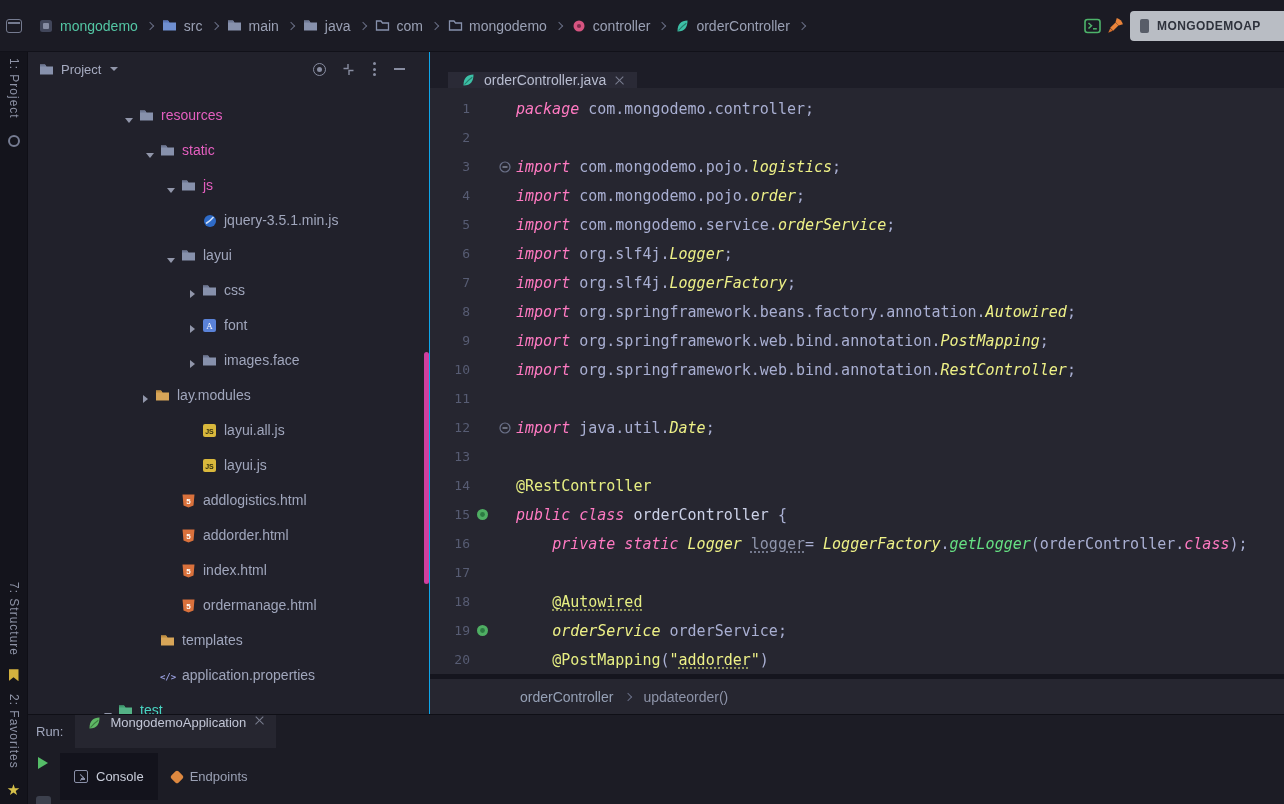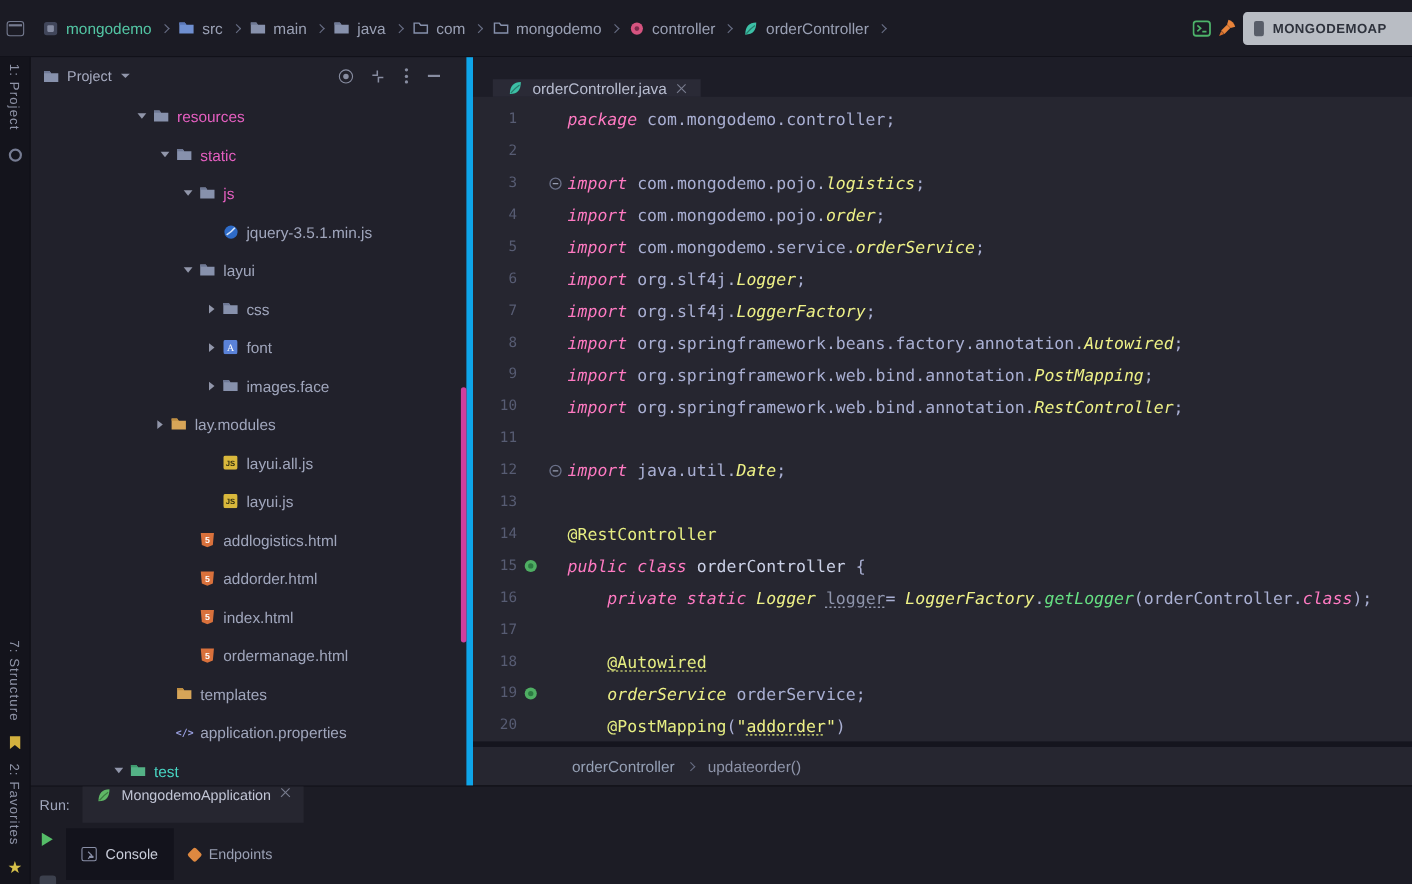--- a/index.html
+++ b/index.html
@@ -28,31 +28,31 @@
   .ring{width:12px;height:12px;border:2px solid #767c92;border-radius:50%;margin-top:16px;cursor:pointer}
   .stripe-bottom{margin-top:auto;display:flex;flex-direction:column;align-items:center;gap:13px}
   .bmark{width:10px;height:12px;background:#d3b13e;clip-path:polygon(0 0,100% 0,100% 100%,50% 66%,0 100%);cursor:pointer}
   .star{width:16px;height:16px;color:#d6c04a;font-size:15px;line-height:16px;text-align:center;cursor:pointer}
   .star::before{content:'★'}
 
   .right-col{flex:1;display:flex;flex-direction:column;min-width:0}
   .main-row{flex:1;display:flex;min-height:0}
 
   
-  .project-panel{width:402px;flex:0 0 auto;background:#21212b;border-right:6px solid #0ea5e9;display:flex;flex-direction:column;position:relative}
+  .project-panel{width:402px;flex:0 0 auto;background:#21212b;border-right:1px solid #0ea5e9;display:flex;flex-direction:column;position:relative}
   .panel-header{height:34px;flex:0 0 auto;display:flex;align-items:center;gap:7px;padding:0 12px 0 10px;font-size:13px;color:#a6abc0}
   .caret-down{width:0;height:0;border-left:4px solid transparent;border-right:4px solid transparent;border-top:4.5px solid #9196aa;margin-left:2px}
   .ph-actions{margin-left:auto;display:flex;align-items:center;gap:16px;padding-right:12px}
   .ih-target{width:13px;height:13px;border:1.5px solid #888da1;border-radius:50%;position:relative;cursor:pointer}
   .ih-target::after{content:'';position:absolute;inset:3px;background:#888da1;border-radius:50%}
   .ih-kebab{display:flex;flex-direction:column;gap:2.5px;cursor:pointer;padding:2px}
   .ih-kebab i{width:3px;height:3px;background:#888da1;border-radius:50%;display:block}
   .ih-min{width:11px;height:2px;background:#888da1;cursor:pointer}
   .tree{flex:1;overflow:hidden;padding-top:2px;font-size:14px}
-  .trow{height:35px;display:flex;align-items:center;cursor:pointer}
+  .trow{height:35px;display:flex;align-items:flex-end;cursor:pointer}
   .chev-slot{width:18px;display:flex;justify-content:center;flex:0 0 auto}
   .tri-down{width:0;height:0;border-left:4.5px solid transparent;border-right:4.5px solid transparent;border-top:5.5px solid #9196aa}
   .tri-right{width:0;height:0;border-top:4.5px solid transparent;border-bottom:4.5px solid transparent;border-left:5.5px solid #9196aa}
   .tree-ico{width:17px;height:15px;display:inline-flex;align-items:center;justify-content:center;margin-right:6px;flex:0 0 auto}
   .tlabel{color:#a0a6bc}
   .tlabel.pink{color:#e55fc0}
   .tlabel.teal{color:#48d4c2}
   .pscroll{position:absolute;right:0;top:300px;width:5px;height:232px;background:#cf3f9e;border-radius:3px;z-index:5;cursor:pointer}
 
   

